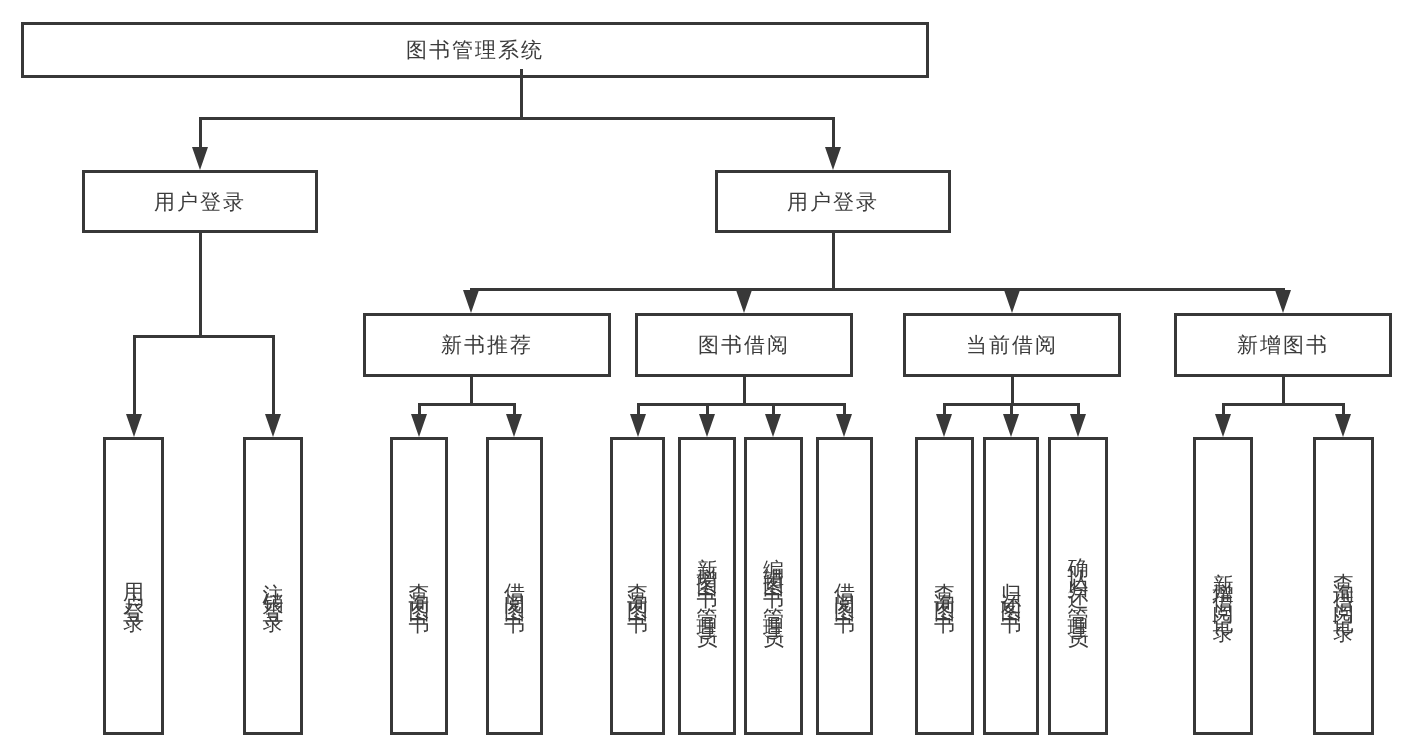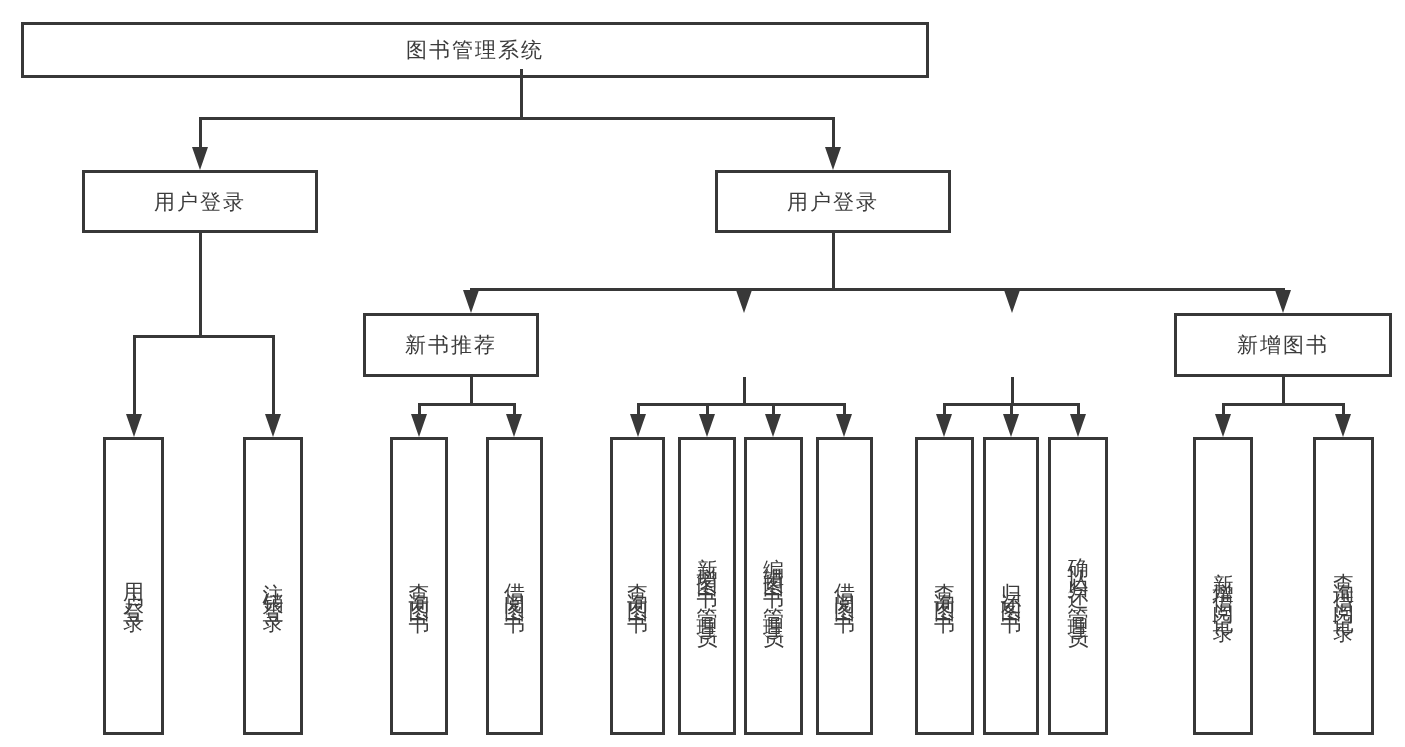--- a/index.html
+++ b/index.html
@@ -55,21 +55,23 @@
     opacity: 0.9;
   }
 </style>
 </head>
 <body>
 
 <div id="canvas">
 <div class="node" style="left: 21px; top: 22px; width: 908px; height: 56px;">图书管理系统</div>
     <div class="node" style="left: 82px; top: 170px; width: 236px; height: 63px;">用户登录</div>
     <div class="node" style="left: 715px; top: 170px; width: 236px; height: 63px;">用户登录</div>
-    <div class="node" style="left: 363px; top: 313px; width: 176px; height: 64px;">新书推荐</div>
+    <div class="node" style="left: 363px; top: 313px; width: 248px; height: 64px;">新书推荐</div>
+    <div class="node" style="left: 635px; top: 313px; width: 218px; height: 64px;">图书借阅</div>
+    <div class="node" style="left: 903px; top: 313px; width: 218px; height: 64px;">当前借阅</div>
     <div class="node" style="left: 1174px; top: 313px; width: 218px; height: 64px;">新增图书</div>
     <div class="node v" style="left: 103px; top: 437px; width: 61px; height: 298px;">用户登录</div>
     <div class="node v" style="left: 243px; top: 437px; width: 60px; height: 298px;">注销登录</div>
     <div class="node v" style="left: 390px; top: 437px; width: 58px; height: 298px;">查询图书</div>
     <div class="node v" style="left: 486px; top: 437px; width: 57px; height: 298px;">借阅图书</div>
     <div class="node v" style="left: 610px; top: 437px; width: 55px; height: 298px;">查询图书</div>
     <div class="node v" style="left: 678px; top: 437px; width: 58px; height: 298px;">新增图书（管理员）</div>
     <div class="node v" style="left: 744px; top: 437px; width: 59px; height: 298px;">编辑图书（管理员）</div>
     <div class="node v" style="left: 816px; top: 437px; width: 57px; height: 298px;">借阅图书</div>
     <div class="node v" style="left: 915px; top: 437px; width: 59px; height: 298px;">查询图书</div>

